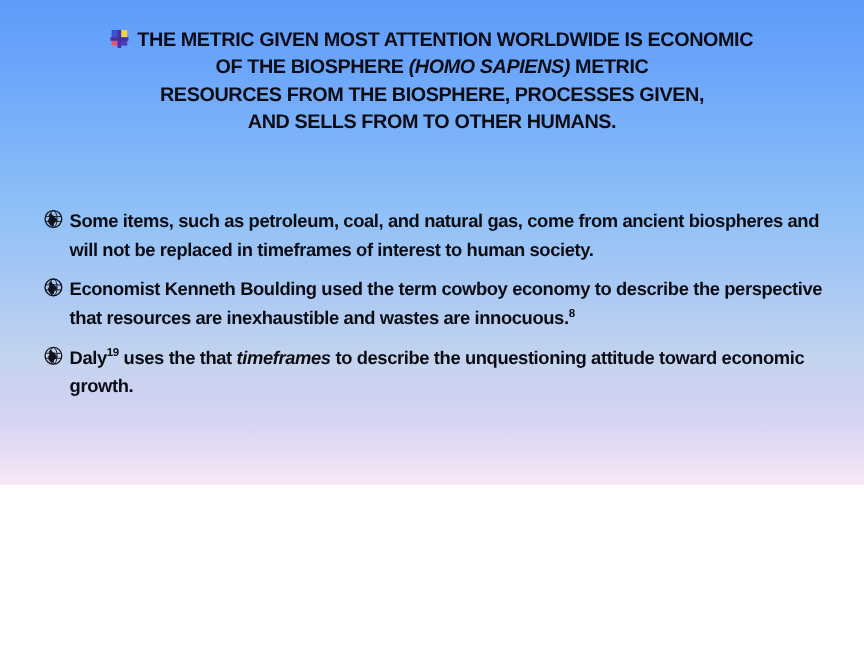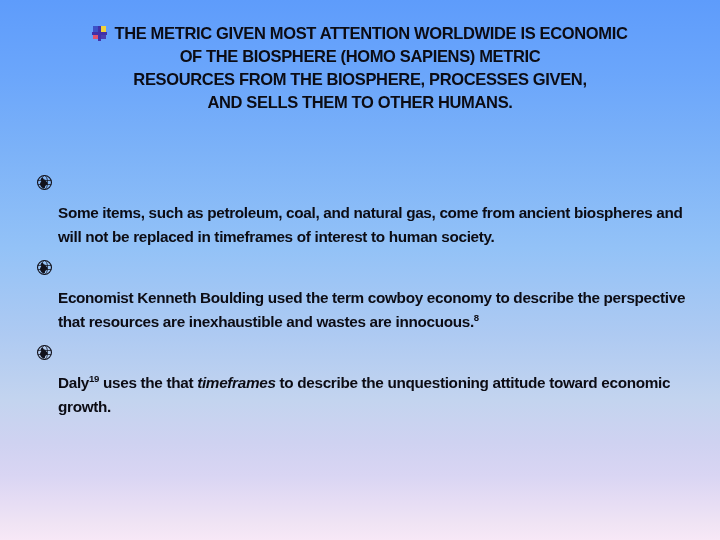--- a/index.html
+++ b/index.html
@@ -9,21 +9,21 @@
   body {
     width: 720px;
     height: 540px;
     overflow: hidden;
     font-family: "Liberation Sans", sans-serif;
   }
 
   #slide {
     position: relative;
     width: 720px;
-    height: 540px;
+    height: 404px;
     box-sizing: border-box;
     background: linear-gradient(to bottom,
         #5e9cfb 0%,
         #6ba6fb 14%,
         #7cb2f8 28%,
         #93c2f7 46%,
         #aecaf2 62%,
         #c3d4ef 74%,
         #cfd2f1 82%,
         #d9d5f3 88%,
@@ -45,20 +45,21 @@
     display: block;
     color: #0c0c14;
     font-family: "Liberation Sans", sans-serif;
     font-weight: bold;
     font-size: 16.5px;
     line-height: 23px;
     letter-spacing: -0.35px;
     white-space: nowrap;
   }
   .title-line .ital {
+    font-style: italic;
   }
   #title-bullet-icon {
     display: inline-block;
     position: relative;
     width: 15px;
     height: 15px;
     vertical-align: -2px;
     margin-right: 7px;
   }
   #title-bullet-icon .q {
@@ -105,21 +106,20 @@
   }
   .bullet-icon svg { display: block; }
   .bullet-text {
     flex: 1 1 auto;
     color: #0c0c14;
     font-family: "Liberation Sans", sans-serif;
     font-weight: bold;
     font-size: 15.3px;
     line-height: 24px;
     letter-spacing: -0.32px;
-    margin-top: 28px;
   }
   .bullet-text i { font-style: italic; }
   .bullet-text sup {
     font-size: 9.6px;
     vertical-align: super;
     line-height: 0;
   }
 </style>
 </head>
 <body>
@@ -133,21 +133,21 @@
         <span class="cross-h"></span><span class="cross-v"></span>
       </span><span>THE METRIC GIVEN MOST ATTENTION WORLDWIDE IS ECONOMIC</span>
     </span>
     <span class="title-line">
       <span>OF THE BIOSPHERE </span><span class="ital">(HOMO SAPIENS)</span><span> METRIC</span>
     </span>
     <span class="title-line">
       <span>RESOURCES FROM THE BIOSPHERE, PROCESSES GIVEN,</span>
     </span>
     <span class="title-line">
-      <span>AND SELLS THEM TO OTHER HUMANS.</span>
+      <span>AND SELLS FROM TO OTHER HUMANS.</span>
     </span>
   </div>
 
   <div id="body-block">
       <div class="bullet-row">
         <span class="bullet-icon">
           <svg viewBox="0 0 20 20" width="17" height="17">
             <circle cx="10" cy="10" r="8.2" fill="none" stroke="#12121c" stroke-width="1.3"></circle>
             <ellipse cx="10" cy="10" rx="3.6" ry="8.2" fill="none" stroke="#12121c" stroke-width="0.9"></ellipse>
             <path d="M2.2 7.6 H17.8 M2.2 12.4 H17.8" stroke="#12121c" stroke-width="0.9" fill="none"></path>

